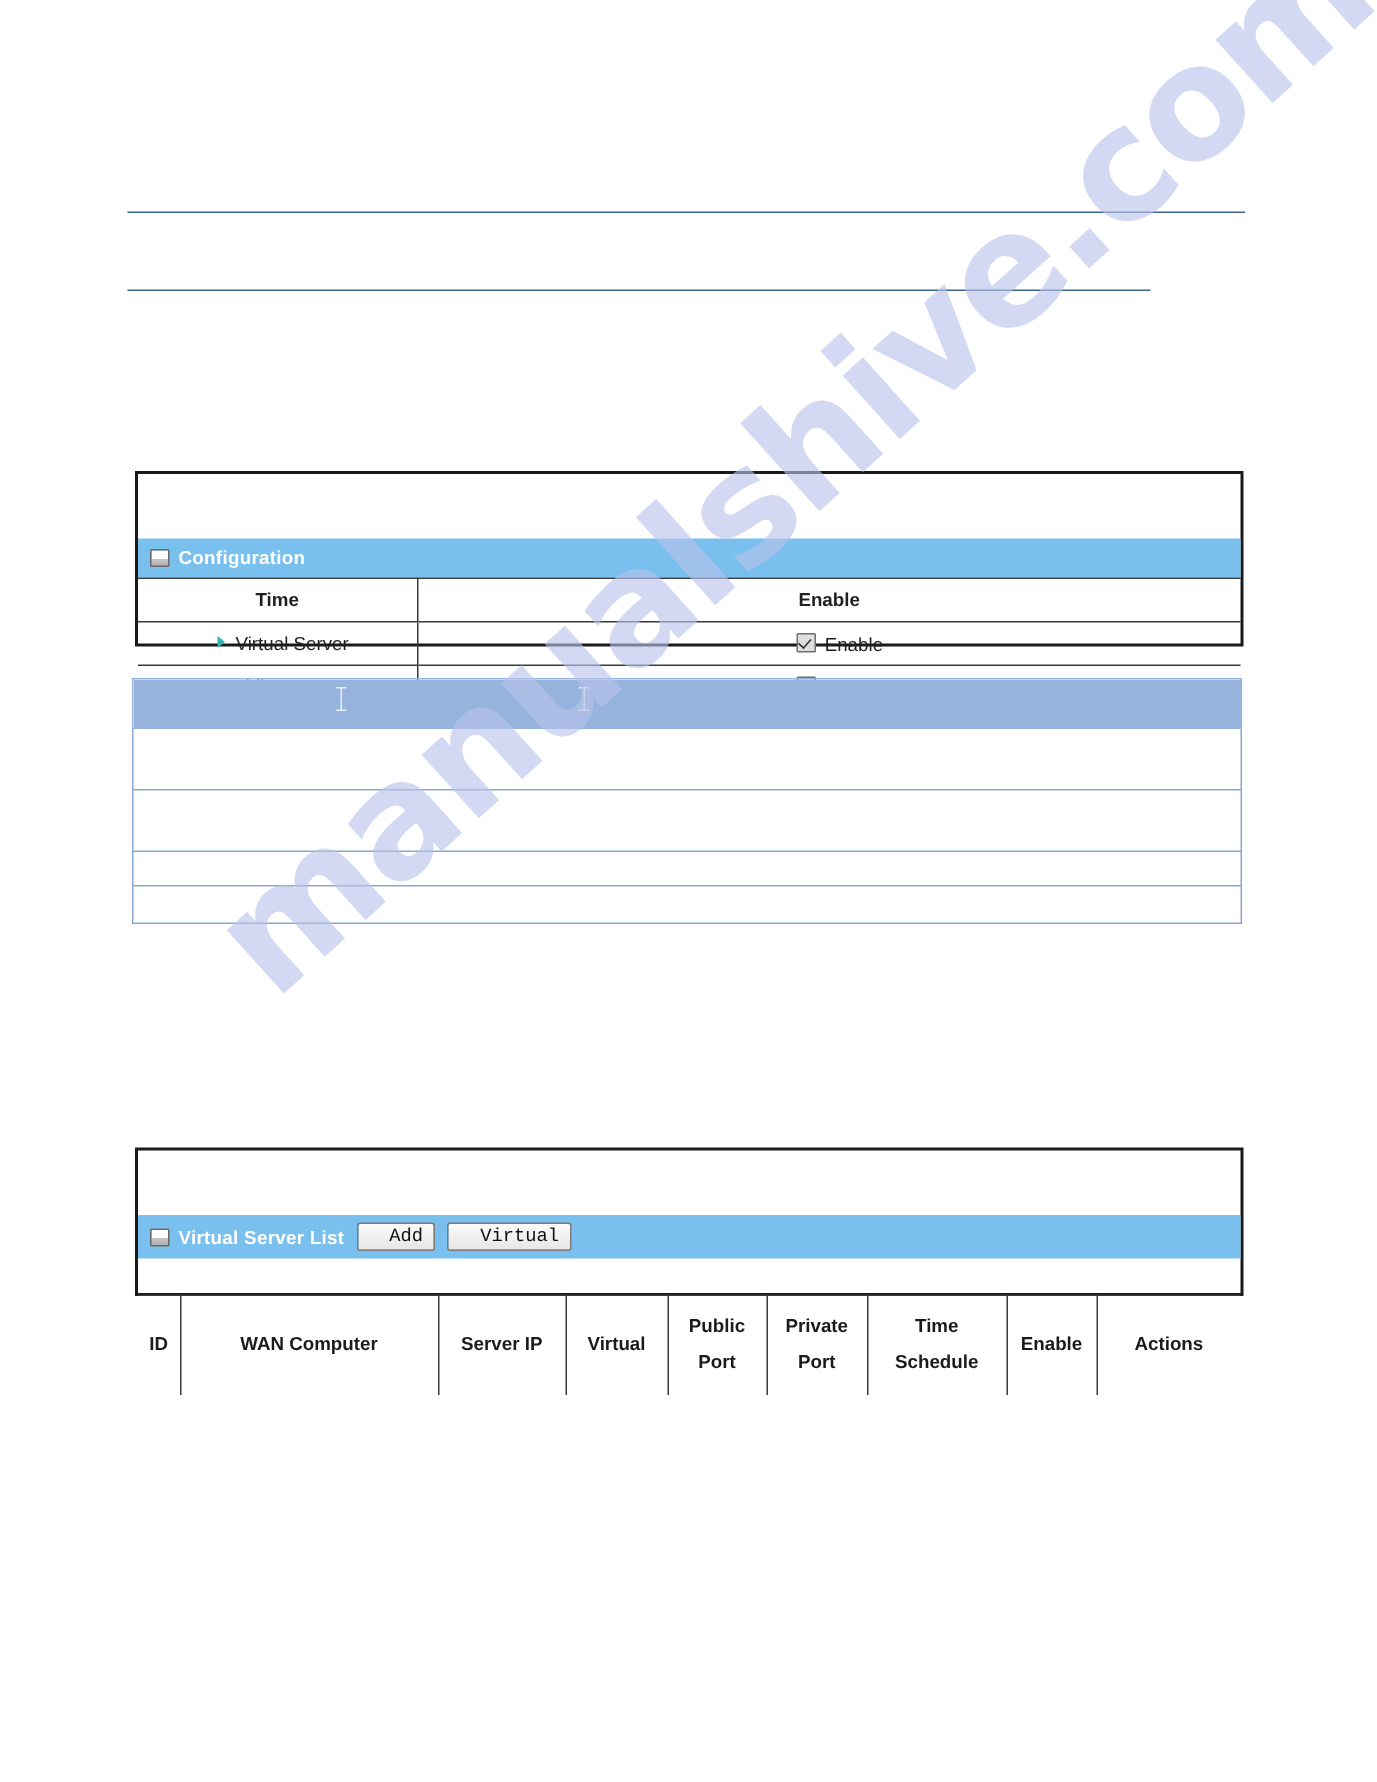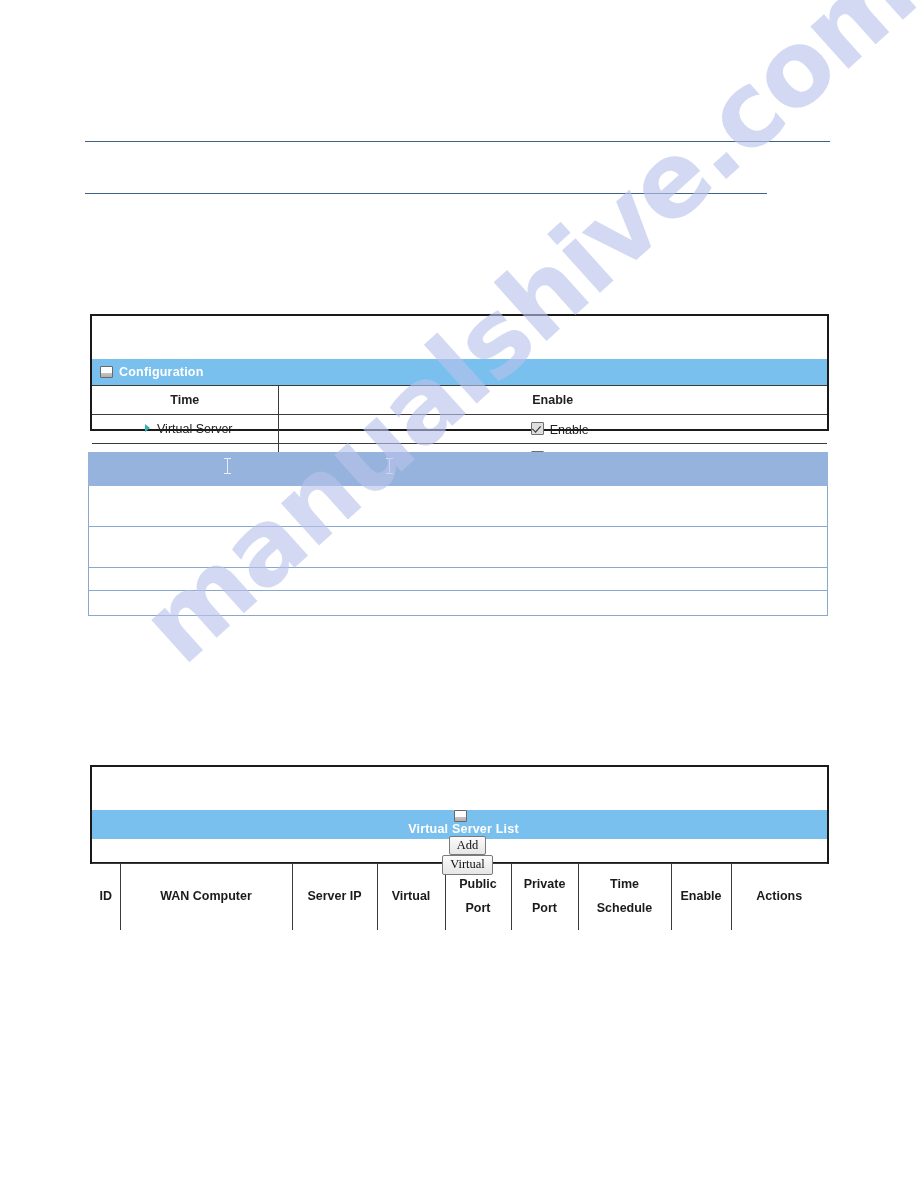--- a/index.html
+++ b/index.html
@@ -213,30 +213,29 @@
 
   
   #virtual-server-list-panel {
     left: 90px;
     top: 765px;
     width: 739px;
     height: 99px;
   }
   #virtual-server-list-panel .panel-title-bar {
     height: 29px;
-    flex-direction: column;
   }
   .btn {
-    font-family: Liberation Serif, serif;
+    font-family: Liberation Mono, monospace;
     font-size: 12.5px;
     color: #101010;
     background: linear-gradient(#fbfbfb, #e6e6e6);
     border: 1px solid #7a7a7a;
     border-radius: 2px;
-    padding: 1px 7px 2px 7px;
+    padding: 1px 7px 2px 21px;
     margin-left: 8px;
     line-height: 1.15;
     cursor: pointer;
     white-space: nowrap;
   }
 
   table.vsl {
     width: 100%;
     border-collapse: collapse;
     table-layout: fixed;

